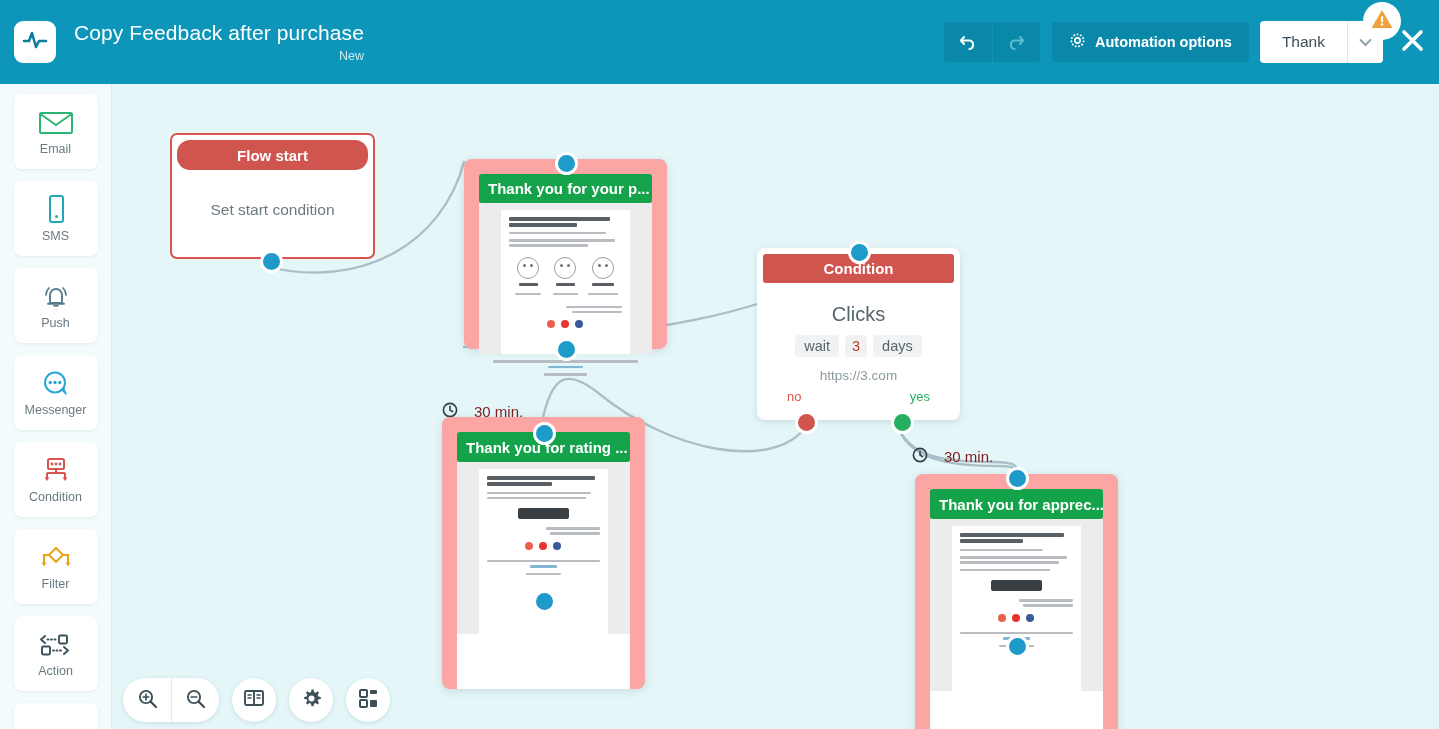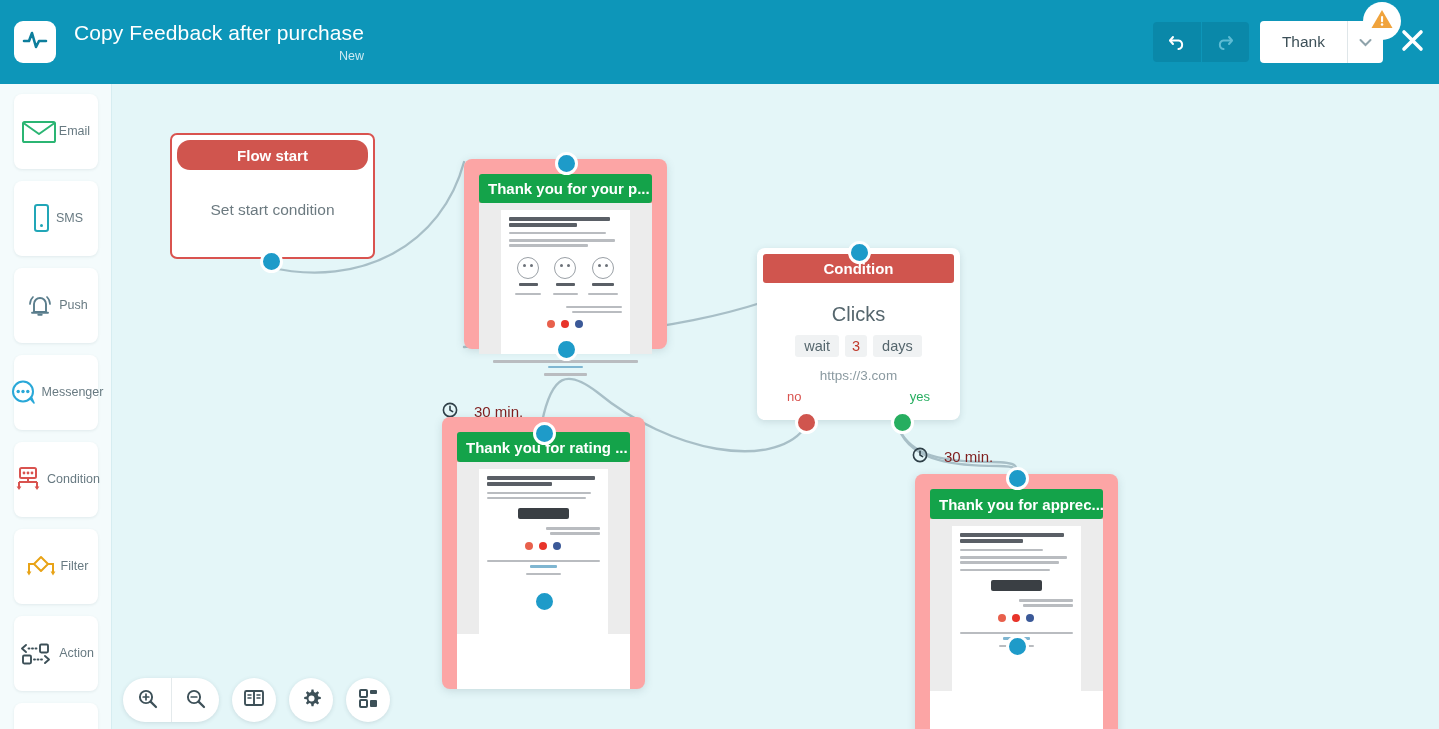--- a/index.html
+++ b/index.html
@@ -82,21 +82,21 @@
     width: 112px; height: 645px;
     background: #f4fbfc;
     border-right: 1px solid #d6edf1;
     padding-top: 10px;
     overflow: hidden; z-index: 40;
   }
   .side-item {
     width: 84px; height: 75px; margin: 0 auto 12px auto;
     background: #ffffff; border-radius: 8px;
     box-shadow: 0 1px 3px rgba(60,90,100,.10);
-    display: flex; align-items: center; justify-content: center;
+    display: flex; flex-direction: column; align-items: center; justify-content: center;
     cursor: pointer; gap: 2px;
   }
   .side-label { font-size: 12.5px; color: #687a82; line-height: 15px; }
   .side-icon { height: 34px; display: flex; align-items: center; justify-content: center; }
 
   
   #canvas {
     position: absolute; left: 112px; top: 84px;
     width: 1327px; height: 645px;
     background: #e4f6f8; overflow: hidden;
@@ -243,20 +243,29 @@
     </button>
     <button class="hdr-icon-btn">
       <span>
         <svg width="20" height="20" viewBox="0 0 20 20">
           <path d="M14 6 L17 9.5 L14 13" fill="none" stroke="#5ebcd4" stroke-width="2" stroke-linecap="round" stroke-linejoin="round"></path>
           <path d="M16.6 9.5 H8.5 A4.3 4.3 0 0 0 8.5 18" fill="none" stroke="#5ebcd4" stroke-width="2" stroke-linecap="round"></path>
         </svg>
       </span>
     </button>
 
+    <button id="automation-btn">
+      <span>
+        <svg width="17" height="17" viewBox="0 0 20 20">
+          <circle cx="10" cy="10" r="7.2" fill="none" stroke="#ffffff" stroke-width="1.9" stroke-dasharray="2.2 1.8"></circle>
+          <circle cx="10" cy="10" r="3.1" fill="none" stroke="#ffffff" stroke-width="1.9"></circle>
+        </svg>
+      </span>
+      <span>Automation options</span>
+    </button>
 
     <div id="save-group">
       <button id="save-button">Thank</button>
       <div id="save-caret">
         <span>
           <svg width="13" height="9" viewBox="0 0 13 9">
             <path d="M1.5 2 L6.5 7 L11.5 2" fill="none" stroke="#8fa3ab" stroke-width="2" stroke-linecap="round"></path>
           </svg>
         </span>
       </div>

